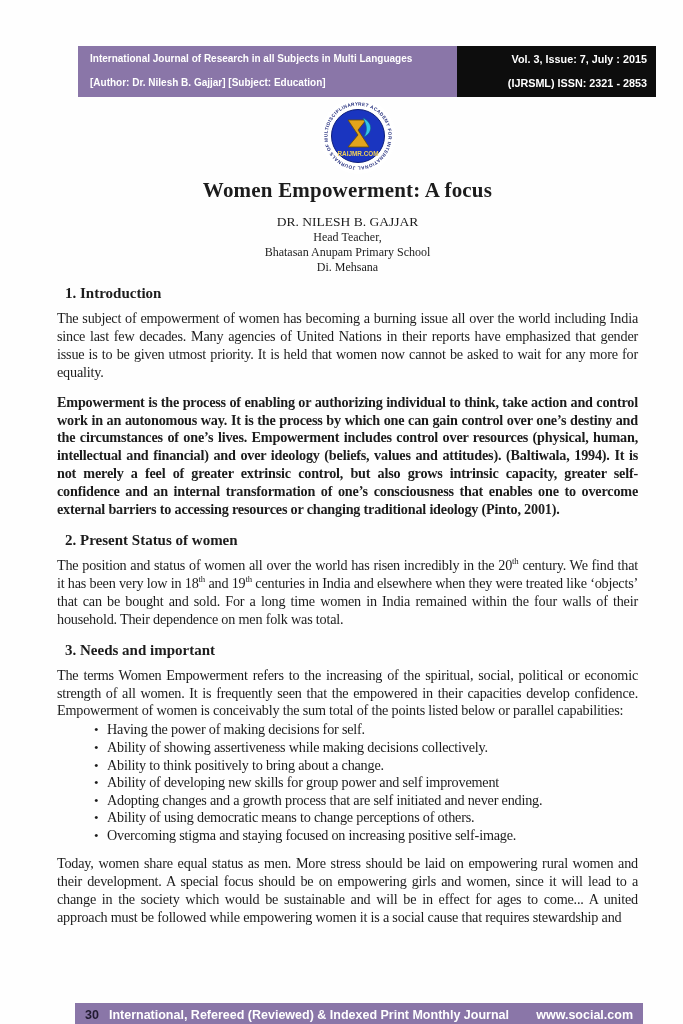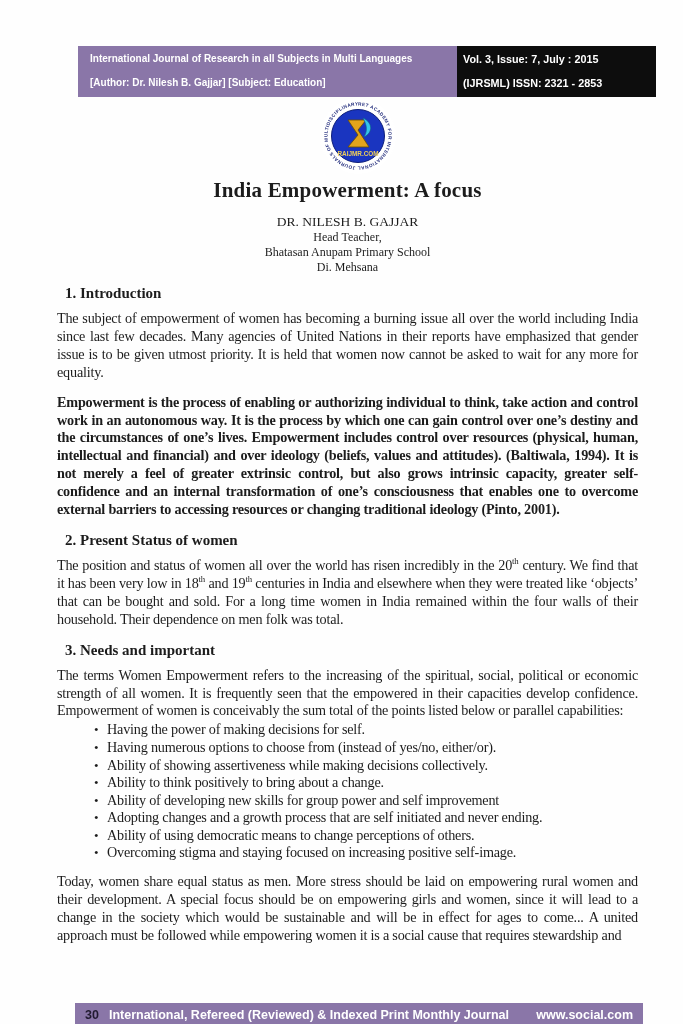--- a/index.html
+++ b/index.html
@@ -32,20 +32,21 @@
     display: flex; flex-direction: column; justify-content: space-between;
     font-size: 10px; line-height: 12px;
     white-space: nowrap;
   }
   .hright {
     width: 199px;
     background: #0d0d0d;
     color: #ffffff;
     padding: 7px 9px 8px 6px;
     display: flex; flex-direction: column; justify-content: space-between;
+    text-align: right;
     font-size: 10.8px; line-height: 12px;
     white-space: nowrap;
   }
 
   
   .logo {
     position: absolute; left: 319px; top: 97px;
     width: 78px; height: 80px;
   }
   .logo svg { display: block; }
@@ -154,21 +155,21 @@
         <textPath href="#ringPath">RET ACADEMY FOR INTERNATIONAL JOURNALS OF MULTIDISCIPLINARY RESEARCH</textPath>
       </text>
       <circle cx="39" cy="39" r="26.5" fill="#1a35c0" stroke="#0e1f7a" stroke-width="1"></circle>
       <path d="M29,23 L47,23 L39,33 L50,50 L29,50 L39,38 Z" fill="#e2a41c" stroke="#6b4e00" stroke-width="0.8"></path>
       <path d="M44,21 C53,25 55,35 45,40 C50,32 46,25 44,21 Z" fill="#35c4ea" stroke="#0e5f80" stroke-width="0.6"></path>
       <text x="39" y="58.5" text-anchor="middle" font-size="6.4" fill="#f0cf58" font-weight="bold" font-family="Liberation Sans, DejaVu Sans, sans-serif">RAIJMR.COM</text>
     </svg>
   </div>
 
   <div class="main">
-    <h1 class="title">India Empowerment: A focus</h1>
+    <h1 class="title">Women Empowerment: A focus</h1>
 
     <div class="authorblk">
       <div class="aname">DR. NILESH B. GAJJAR</div>
       <div class="aline">Head Teacher,</div>
       <div class="aline">Bhatasan Anupam Primary School</div>
       <div class="aline">Di. Mehsana</div>
     </div>
 
     <h2 class="sect">1. Introduction</h2>
     <p>The subject of empowerment of women has becoming a burning issue all over the world including India since last few decades. Many agencies of United Nations in their reports have emphasized that gender issue is to be given utmost priority. It is held that women now cannot be asked to wait for any more for equality.</p>
@@ -176,21 +177,20 @@
     <p class="bold">Empowerment is the process of enabling or authorizing individual to think, take action and control work in an autonomous way. It is the process by which one can gain control over one’s destiny and the circumstances of one’s lives. Empowerment includes control over resources (physical, human, intellectual and financial) and over ideology (beliefs, values and attitudes). (Baltiwala, 1994). It is not merely a feel of greater extrinsic control, but also grows intrinsic capacity, greater self-confidence and an internal transformation of one’s consciousness that enables one to overcome external barriers to accessing resources or changing traditional ideology (Pinto, 2001).</p>
 
     <h2 class="sect mt">2. Present Status of women</h2>
     <p>The position and status of women all over the world has risen incredibly in the 20<sup>th</sup> century. We find that it has been very low in 18<sup>th</sup> and 19<sup>th</sup> centuries in India and elsewhere when they were treated like ‘objects’ that can be bought and sold. For a long time women in India remained within the four walls of their household. Their dependence on men folk was total.</p>
 
     <h2 class="sect mt">3. Needs and important</h2>
     <p style="margin-bottom:0;">The terms Women Empowerment refers to the increasing of the spiritual, social, political or economic strength of all women. It is frequently seen that the empowered in their capacities develop confidence. Empowerment of women is conceivably the sum total of the points listed below or parallel capabilities:</p>
 
     <ul class="caps">
       <li>Having the power of making decisions for self.</li>
-      <li>Having numerous options to choose from (instead of yes/no, either/or).</li>
       <li>Ability of showing assertiveness while making decisions collectively.</li>
       <li>Ability to think positively to bring about a change.</li>
       <li>Ability of developing new skills for group power and self improvement</li>
       <li>Adopting changes and a growth process that are self initiated and never ending.</li>
       <li>Ability of using democratic means to change perceptions of others.</li>
       <li>Overcoming stigma and staying focused on increasing positive self-image.</li>
     </ul>
 
     <p class="last">Today, women share equal status as men. More stress should be laid on empowering rural women and their development. A special focus should be on empowering girls and women, since it will lead to a change in the society which would be sustainable and will be in effect for ages to come... A united approach must be followed while empowering women it is a social cause that requires stewardship and</p>
   </div>

